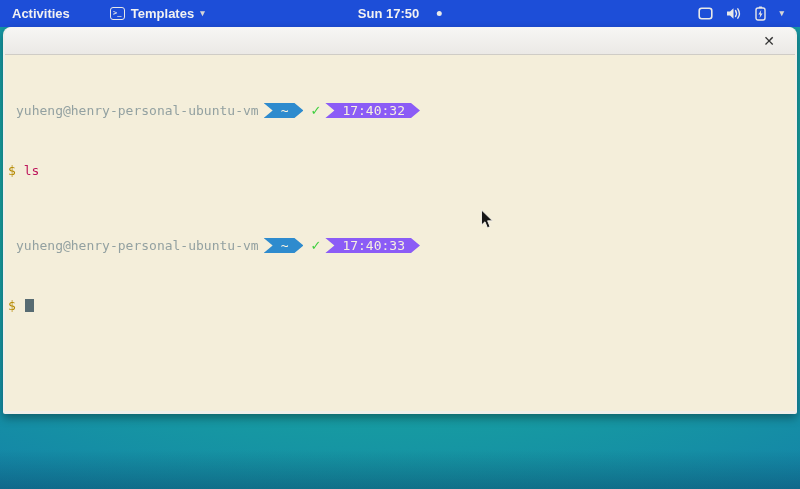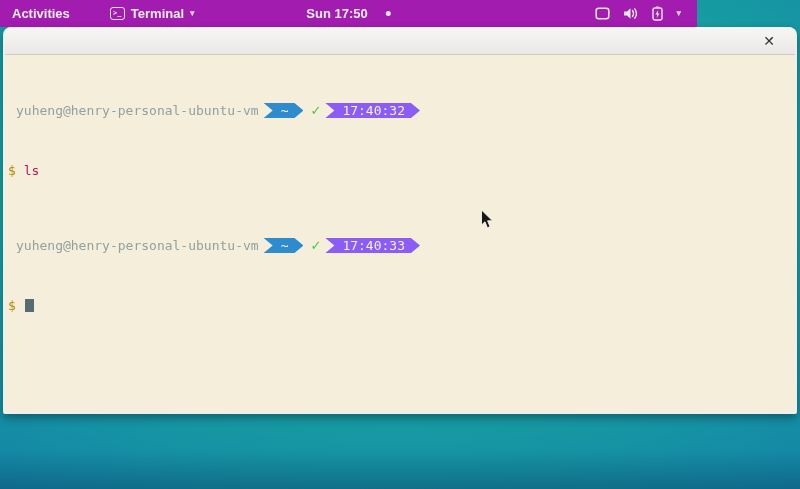--- a/index.html
+++ b/index.html
@@ -7,22 +7,22 @@
   body {
     font-family: "Liberation Sans", sans-serif;
     position: relative;
     background:
       linear-gradient(to bottom, rgba(0,0,0,0) 92%, rgba(5,40,70,0.30) 100%),
       radial-gradient(130% 110% at 50% 38%, #1fb29a 0%, #17a0a0 38%, #1484a8 68%, #1172a6 88%, #0e659c 100%);
   }
 
   
   .top-bar {
-    position: absolute; top: 0; left: 0; width: 697px; height: 27px;
-    background: #a21caf; color: #f2f2f2;
+    position: absolute; top: 0; left: 0; width: 800px; height: 27px;
+    background: #1d4ed8; color: #f2f2f2;
     display: flex; align-items: center;
     font-size: 13px; font-weight: 700;
   }
   .activities { padding: 0 12px; height: 100%; display: flex; align-items: center; cursor: pointer; }
   .app-menu { display: flex; align-items: center; gap: 6px; margin-left: 28px; cursor: pointer; }
   .app-icon {
     width: 15px; height: 13px; border: 1px solid #e8e8e8; border-radius: 3px;
     font-family: "DejaVu Sans Mono", monospace; font-size: 7px; font-weight: 700;
     line-height: 11px; text-align: center; color: #e8e8e8; display: inline-block;
   }
@@ -94,21 +94,21 @@
 </style>
 </head>
 <body>
 
 <div class="top-bar">
   <div class="activities">
     <span>Activities</span>
   </div>
   <div class="app-menu">
     <span class="app-icon">&gt;_</span>
-    <span>Terminal</span>
+    <span>Templates</span>
     <span class="caret-down">▾</span>
   </div>
   <div class="clock-area">
     <span>Sun 17:50</span>
     <span class="notif-dot"></span>
   </div>
   <div class="system-tray">
     <svg class="tray-svg" width="15" height="13" viewBox="0 0 15 13">
       <rect x="1.2" y="1.2" width="12.6" height="10.6" rx="2.5" fill="none" stroke="#e8e8e8" stroke-width="1.6"></rect>
     </svg>

